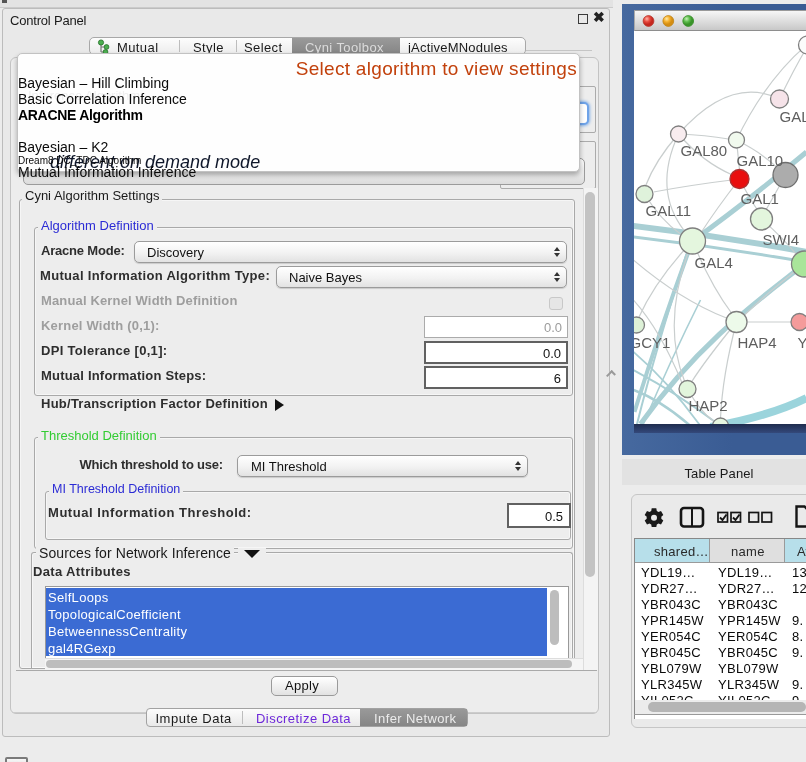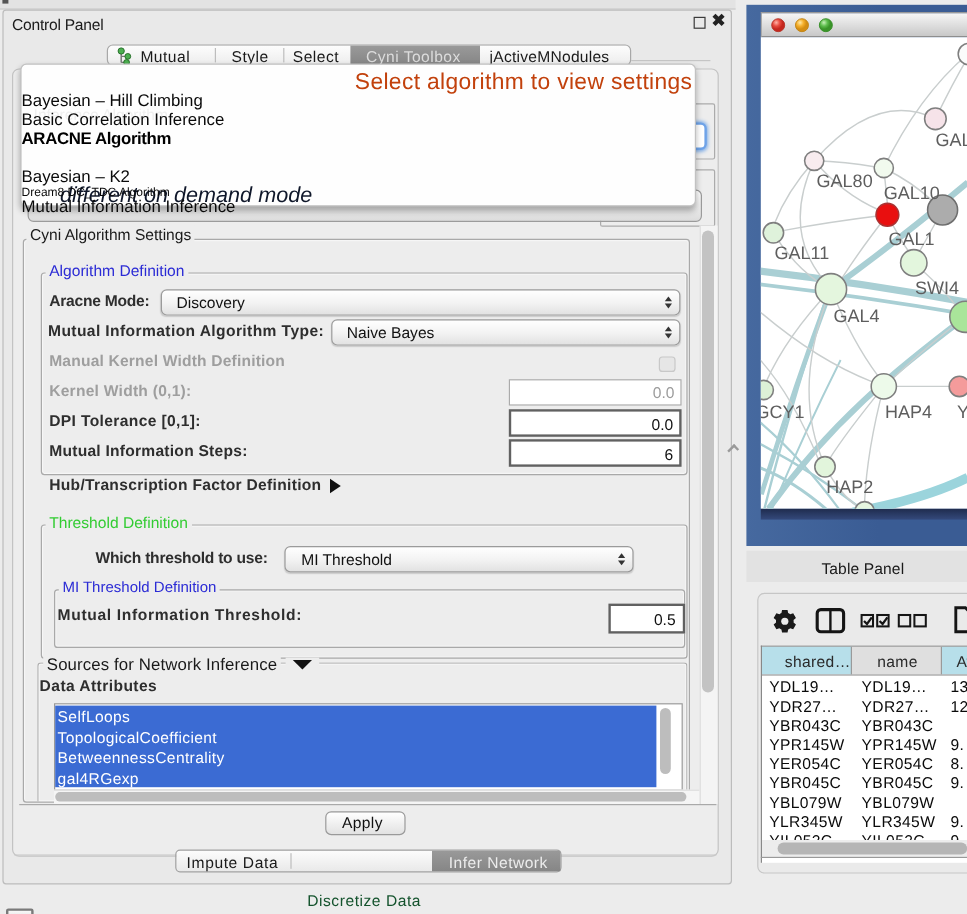--- a/index.html
+++ b/index.html
@@ -124,21 +124,21 @@
 <div class="abs" style="left:16px;top:670px;width:581px;height:1px;background:#A9A9A9;"></div>
 
 <div class="abs" style="left:271px;top:676px;width:65px;height:18px;background:linear-gradient(#FFFFFF,#E2E2E2);border:1px solid #9A9A9A;border-radius:5px;"></div>
 <div class="abs" style="left:285px;top:678px;font-size:13px;letter-spacing:.3px;color:#111;">Apply</div>
 
 <div class="abs" style="left:12px;top:712px;width:585px;height:1px;background:#CCCCCC;"></div>
 <div class="abs" style="left:146px;top:708px;width:322px;height:19px;background:linear-gradient(#FCFCFC,#E9E9E9);border:1px solid #A2A2A2;border-radius:4px;box-sizing:border-box;"></div>
 <div class="abs" style="left:242px;top:711px;width:1px;height:13px;background:#BDBDBD;"></div>
 <div class="abs" style="left:360px;top:709px;width:107px;height:17px;background:linear-gradient(#999999,#868686);"></div>
 <div class="abs" style="left:155.5px;top:711px;font-size:13px;letter-spacing:.5px;color:#1A1A1A;">Impute Data</div>
-<div class="abs" style="left:256px;top:711px;font-size:13px;letter-spacing:.45px;color:#14532d;margin-top:32px;">Discretize Data</div>
+<div class="abs" style="left:256px;top:711px;font-size:13px;letter-spacing:.45px;color:#6d28d9;">Discretize Data</div>
 <div class="abs" style="left:374px;top:711px;font-size:13px;letter-spacing:.4px;color:#ECECEC;">Infer Network</div>
 
 <div class="abs" style="left:16.5px;top:52.5px;width:561px;height:117px;background:#FEFEFE;border:1px solid #C2C2C2;border-radius:5px;box-shadow:0 3px 5px rgba(0,0,0,.3);z-index:10;"></div>
 <div class="abs" style="z-index:11;left:17px;top:57.5px;width:560px;text-align:right;font-size:19px;letter-spacing:.3px;color:#c2410c;">Select algorithm to view settings</div>
 <div class="abs" style="z-index:11;left:28px;top:88px;font-size:13px;color:#EFEFEF;text-align:center;">Inference Algorithm</div>
 <div class="abs" style="z-index:11;left:50px;top:152px;font-size:18px;color:#0f172a;font-style:italic;">different on demand mode</div>
 <div class="abs" style="z-index:11;left:18px;top:74.5px;font-size:14px;color:#0A0A0A;">Bayesian – Hill Climbing</div>
 <div class="abs" style="z-index:11;left:18px;top:90.5px;font-size:14px;color:#0A0A0A;">Basic Correlation Inference</div>
 <div class="abs" style="z-index:11;left:18px;top:106.5px;font-size:14px;font-weight:bold;letter-spacing:-.3px;color:#000;">ARACNE Algorithm</div>
 <div class="abs" style="z-index:11;left:18px;top:122.5px;font-size:14px;color:#0A0A0A;margin-top:41px;">Mutual Information Inference</div>

